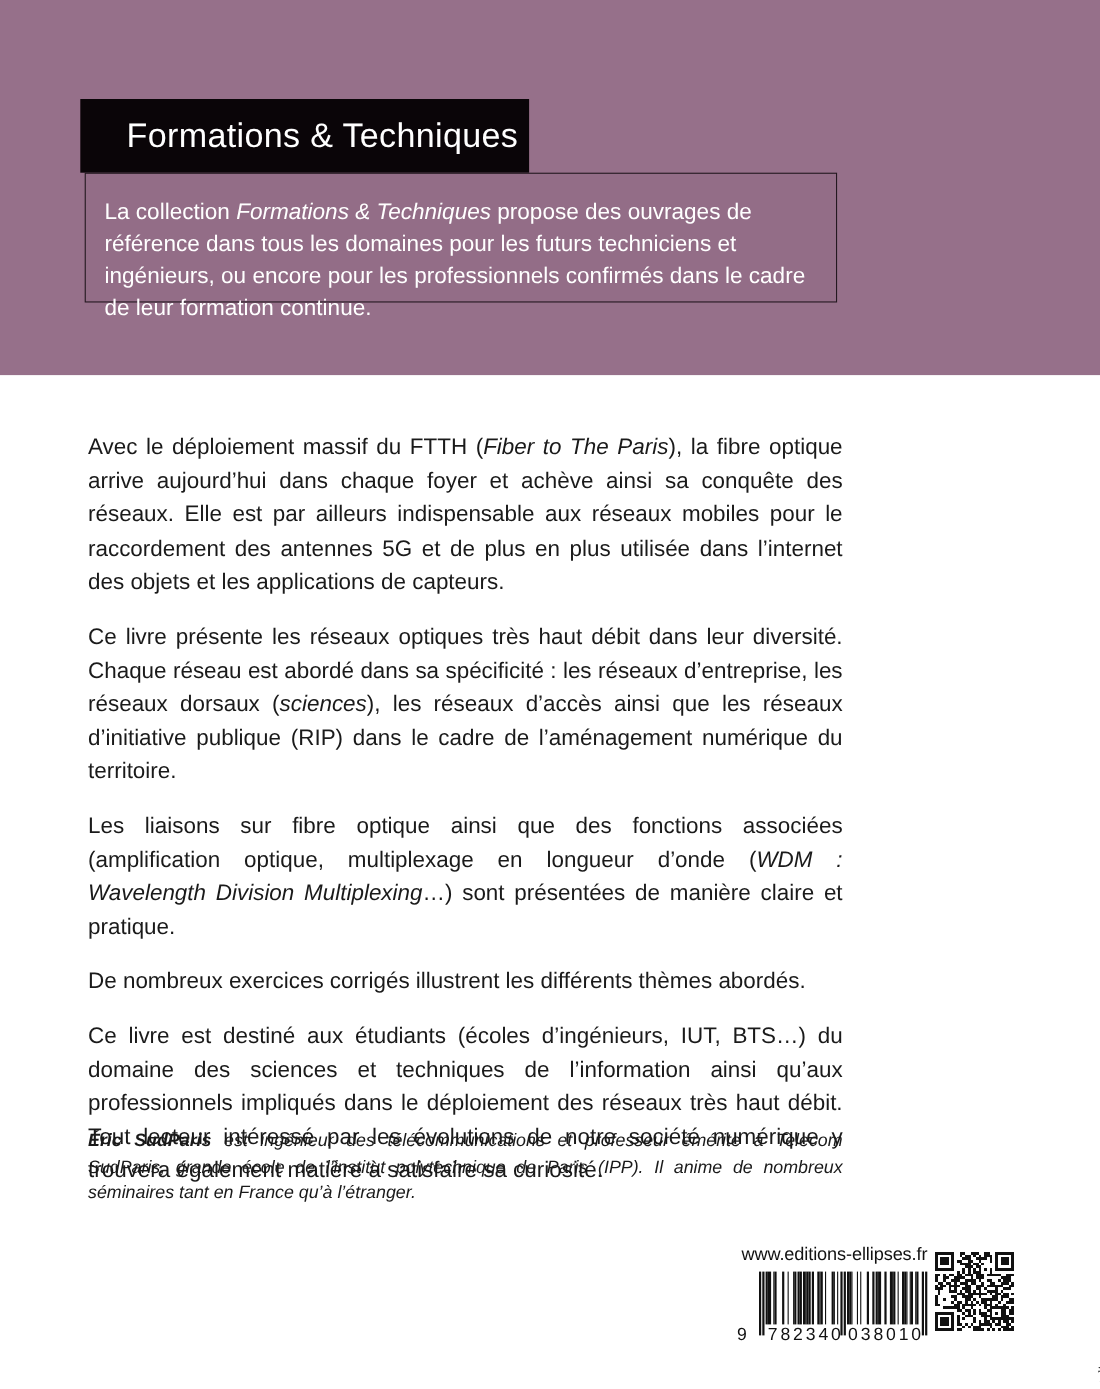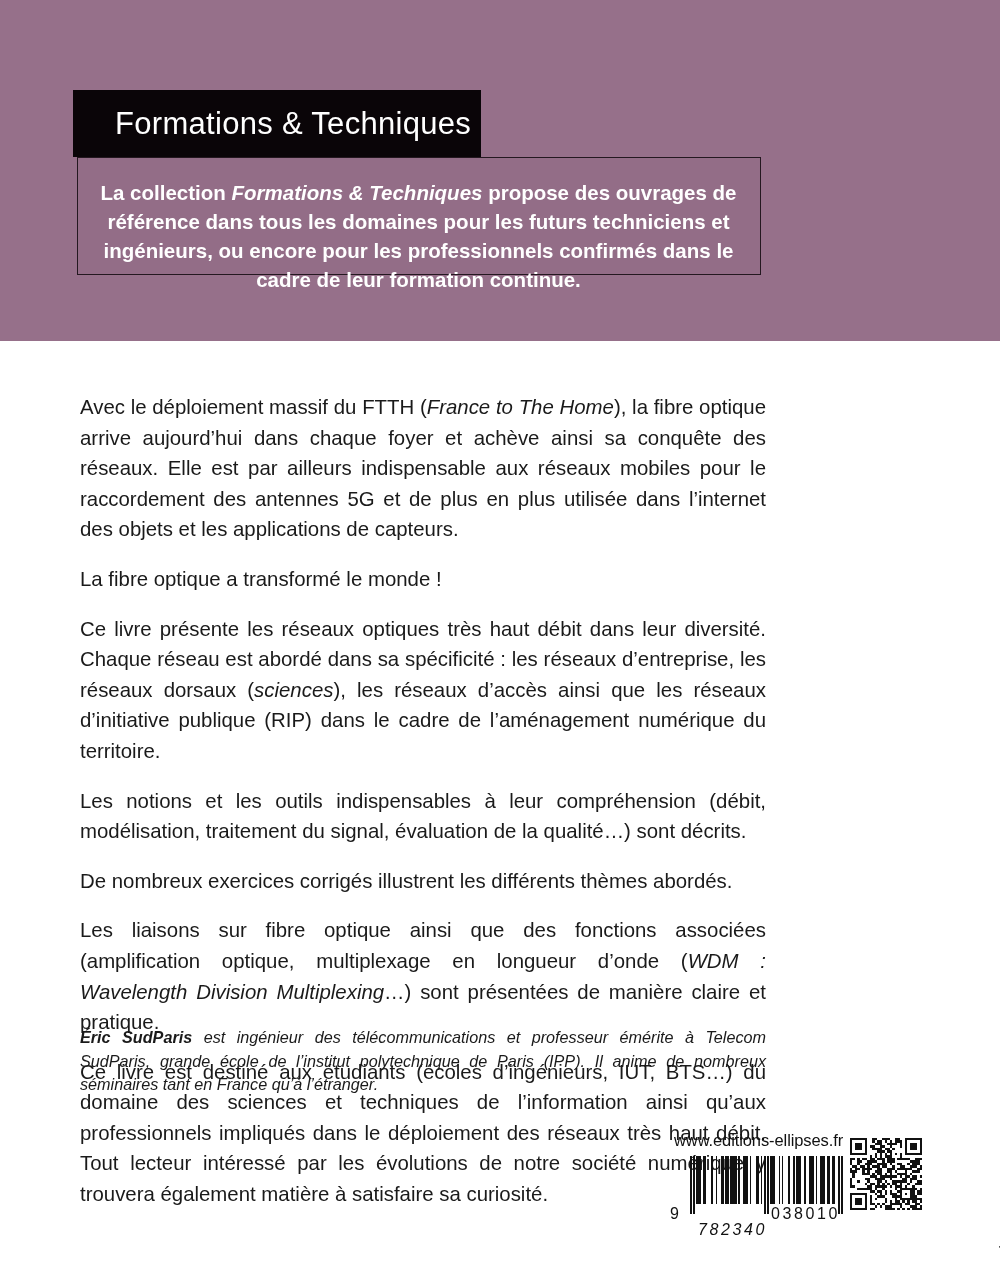--- a/index.html
+++ b/index.html
@@ -53,22 +53,21 @@
     height: 118px;
     border: 1.5px solid #241820;
     box-sizing: border-box;
     background: rgba(0,0,0,0.02);
   }
   .collection-box-text {
     color: #ffffff;
     font-size: 20.5px;
     line-height: 29px;
     padding: 20px 18px 0 17px;
-    font-weight: 700;
-    text-align: center;
+    font-weight: 400;
   }
   .collection-box-text em {
     font-style: italic;
   }
 
   
   .body-copy {
     position: absolute;
     left: 80px;
     top: 392px;
@@ -157,22 +156,21 @@
     letter-spacing: 2.6px;
   }
   .ean-lead {
     position: absolute;
     left: 2px;
     top: 0;
   }
   .ean-left {
     position: absolute;
     left: 30px;
-    top: 16px;
-    font-style: italic;
+    top: 0;
   }
   .ean-right {
     position: absolute;
     left: 103px;
     top: 0;
   }
 
   
   .qr-code {
     position: absolute;
@@ -205,26 +203,24 @@
 
 <div class="collection-header">
   <div class="collection-header-title">Formations &amp; Techniques</div>
 </div>
 
 <div class="collection-box">
   <div class="collection-box-text">La collection <em>Formations &amp; Techniques</em> propose des ouvrages de référence dans tous les domaines pour les futurs techniciens et ingénieurs, ou encore pour les professionnels confirmés dans le cadre de leur formation continue.</div>
 </div>
 
 <div class="body-copy">
-    <p>Avec le déploiement massif du FTTH (<em>France to The Home</em>), la fibre optique arrive aujourd’hui dans chaque foyer et achève ainsi sa conquête des réseaux. Elle est par ailleurs indispensable aux réseaux mobiles pour le raccordement des antennes 5G et de plus en plus utilisée dans l’internet des objets et les applications de capteurs.</p>
-    <p>La fibre optique a transformé le monde !</p>
+    <p>Avec le déploiement massif du FTTH (<em>Fiber to The Paris</em>), la fibre optique arrive aujourd’hui dans chaque foyer et achève ainsi sa conquête des réseaux. Elle est par ailleurs indispensable aux réseaux mobiles pour le raccordement des antennes 5G et de plus en plus utilisée dans l’internet des objets et les applications de capteurs.</p>
     <p>Ce livre présente les réseaux optiques très haut débit dans leur diversité. Chaque réseau est abordé dans sa spécificité : les réseaux d’entreprise, les réseaux dorsaux (<em>sciences</em>), les réseaux d’accès ainsi que les réseaux d’initiative publique (RIP) dans le cadre de l’aménagement numérique du territoire.</p>
-    <p>Les notions et les outils indispensables à leur compréhension (débit, modélisation, traitement du signal, évaluation de la qualité…) sont décrits.</p>
+    <p>Les liaisons sur fibre optique ainsi que des fonctions associées (amplification optique, multiplexage en longueur d’onde (<em>WDM : Wavelength Division Multiplexing</em>…) sont présentées de manière claire et pratique.</p>
     <p>De nombreux exercices corrigés illustrent les différents thèmes abordés.</p>
-    <p>Les liaisons sur fibre optique ainsi que des fonctions associées (amplification optique, multiplexage en longueur d’onde (<em>WDM : Wavelength Division Multiplexing</em>…) sont présentées de manière claire et pratique.</p>
     <p>Ce livre est destiné aux étudiants (écoles d’ingénieurs, IUT, BTS…) du domaine des sciences et techniques de l’information ainsi qu’aux professionnels impliqués dans le déploiement des réseaux très haut débit. Tout lecteur intéressé par les évolutions de notre société numérique y trouvera également matière à satisfaire sa curiosité.</p>
   </div>
 
 <div class="author-bio"><strong>Éric SudParis</strong> est ingénieur des télécommunications et professeur émérite à Telecom SudParis, grande école de l’institut polytechnique de Paris (IPP). Il anime de nombreux séminaires tant en France qu’à l’étranger.</div>
 
 <div class="footer-block">
 
   <div class="site-url">www.editions-ellipses.fr</div>
 
   <div class="barcode">

